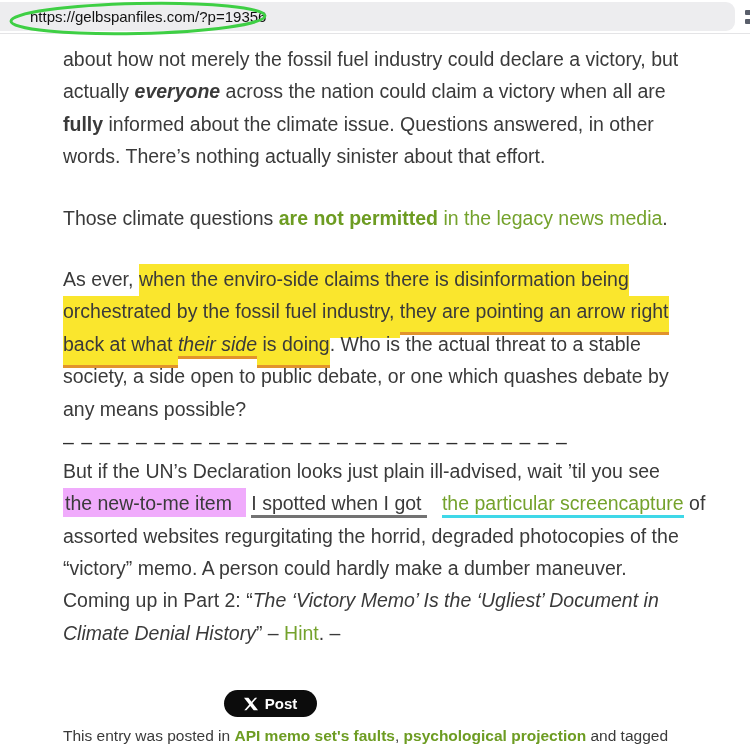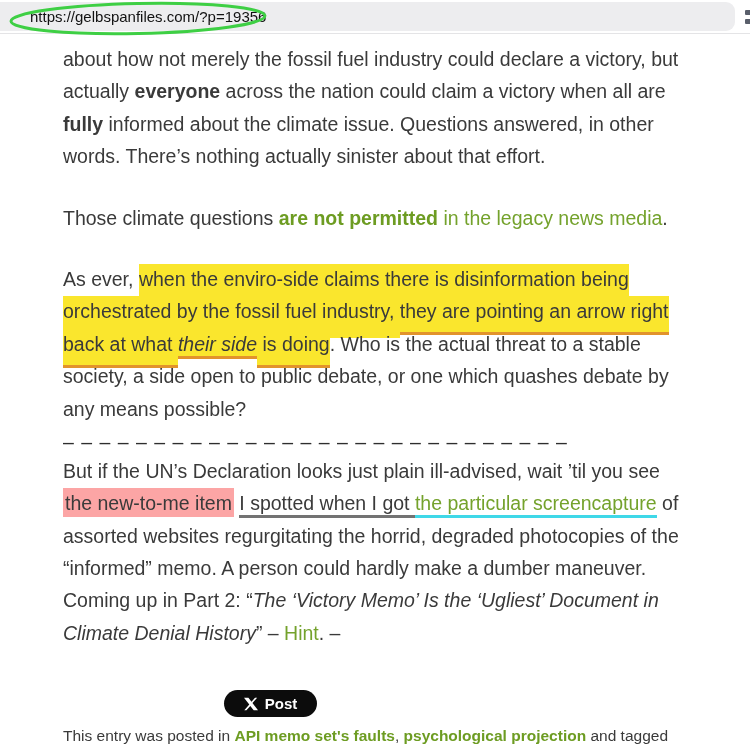--- a/index.html
+++ b/index.html
@@ -13,30 +13,30 @@
   .urltext{margin-left:44px;font-size:15px;color:#121212;}
   .oval-svg{position:absolute;top:0;left:4px;pointer-events:none;}
   .cutoff-frag{position:absolute;top:10px;right:-2px;width:7px;height:14px;}
   .cutoff-frag::before{content:"";position:absolute;top:0;left:0;width:6px;height:5px;background:#5a5f6b;border-radius:1px;}
   .cutoff-frag::after{content:"";position:absolute;bottom:0;left:0;width:6px;height:5px;background:#5a5f6b;border-radius:1px;}
   
   .content{position:absolute;left:63px;top:43px;width:660px;}
   .para{font-size:19.5px;line-height:32.4px;color:#3a3a3a;margin:0 0 29px 0;}
   .line{white-space:nowrap;height:32.4px;}
   .run-b{font-weight:bold;}
-  .run-bi{font-weight:bold;}
+  .run-bi{font-weight:bold;font-style:italic;}
   .run-i{font-style:italic;}
   .run-g{color:#74a22c;text-decoration:none;}
   .run-gb{color:#6d9c22;font-weight:bold;text-decoration:none;}
   .run-hl{background:#fae62d;padding:4px 0 16px 0;margin-top:45px;}
   .run-hlu{background:#fae62d;padding:4px 0 10px 0;border-bottom:3px solid #e2932c;}
   .run-hlui{background:#fae62d;padding:8px 0 1px 0;border-bottom:3px solid #e2932c;font-style:italic;}
-  .run-cy{background:#fca5a5;padding:4px 2px 3px 2px;}
+  .run-cy{background:#f0abfc;padding:4px 14px 3px 2px;}
   .run-un{border-bottom:3px solid #737373;padding-bottom:1px;}
-  .run-gun{color:#74a22c;border-bottom:3px solid #3fd8e8;padding-bottom:1px;}
+  .run-gun{color:#74a22c;border-bottom:3px solid #3fd8e8;padding-bottom:1px;margin-left:15px;}
   .divider{font-size:19.5px;line-height:26px;color:#2e2e2e;letter-spacing:1px;white-space:nowrap;margin:-25px 0 0 0;}
   
   .post-btn{position:absolute;left:224px;top:690px;width:93px;height:27px;background:#0c0c0c;border:none;
     border-radius:14px;display:flex;align-items:center;justify-content:center;gap:7px;cursor:pointer;}
   .post-btn .x-ico{width:14px;height:14px;display:block;}
   .post-label{color:#ffffff;font-size:15px;font-weight:bold;font-family:"Liberation Sans",sans-serif;}
   
   .footer{position:absolute;left:63px;top:726px;width:660px;font-size:15.5px;line-height:19px;color:#3a3a3a;white-space:nowrap;}
 </style>
 </head>
@@ -67,21 +67,21 @@
       <div class="line"><span class="run-hl">orchestrated by the fossil fuel industry, </span><span class="run-hlu">they are pointing an arrow right</span></div>
       <div class="line"><span class="run-hlu">back at what </span><span class="run-hlui">their side</span><span class="run-hlu"> is doing</span><span>. Who is the actual threat to a stable</span></div>
       <div class="line"><span>society, a side open to public debate, or one which quashes debate by</span></div>
       <div class="line"><span>any means possible?</span></div>
     </div>
     <div class="divider">– – – – – – – – – – – – – – – – – – – – – – – – – – – –</div>
     <div class="para">
       <div class="line"><span>But if the UN’s Declaration looks just plain ill-advised, wait ’til you see</span></div>
       <div class="line"><span class="run-cy">the new-to-me item</span><span> </span><span class="run-un">I spotted when I got </span><span class="run-gun">the particular screencapture</span><span> of</span></div>
       <div class="line"><span>assorted websites regurgitating the horrid, degraded photocopies of the</span></div>
-      <div class="line"><span>“informed” memo. A person could hardly make a dumber maneuver.</span></div>
+      <div class="line"><span>“victory” memo. A person could hardly make a dumber maneuver.</span></div>
       <div class="line"><span>Coming up in Part 2: “</span><span class="run-i">The ‘Victory Memo’ Is the ‘Ugliest’ Document in</span></div>
       <div class="line"><span class="run-i">Climate Denial History</span><span>” – </span><span class="run-g">Hint</span><span>. –</span></div>
     </div>
   </div>
 
 <button class="post-btn">
   <svg class="x-ico" viewBox="0 0 24 24">
     <path d="M18.9 1.15h3.68l-8.04 9.19L24 22.85h-7.41l-5.8-7.58-6.64 7.58H.47l8.6-9.83L0 1.15h7.59l5.24 6.93 6.07-6.93z" fill="#ffffff"></path>
   </svg>
   <span class="post-label">Post</span>

